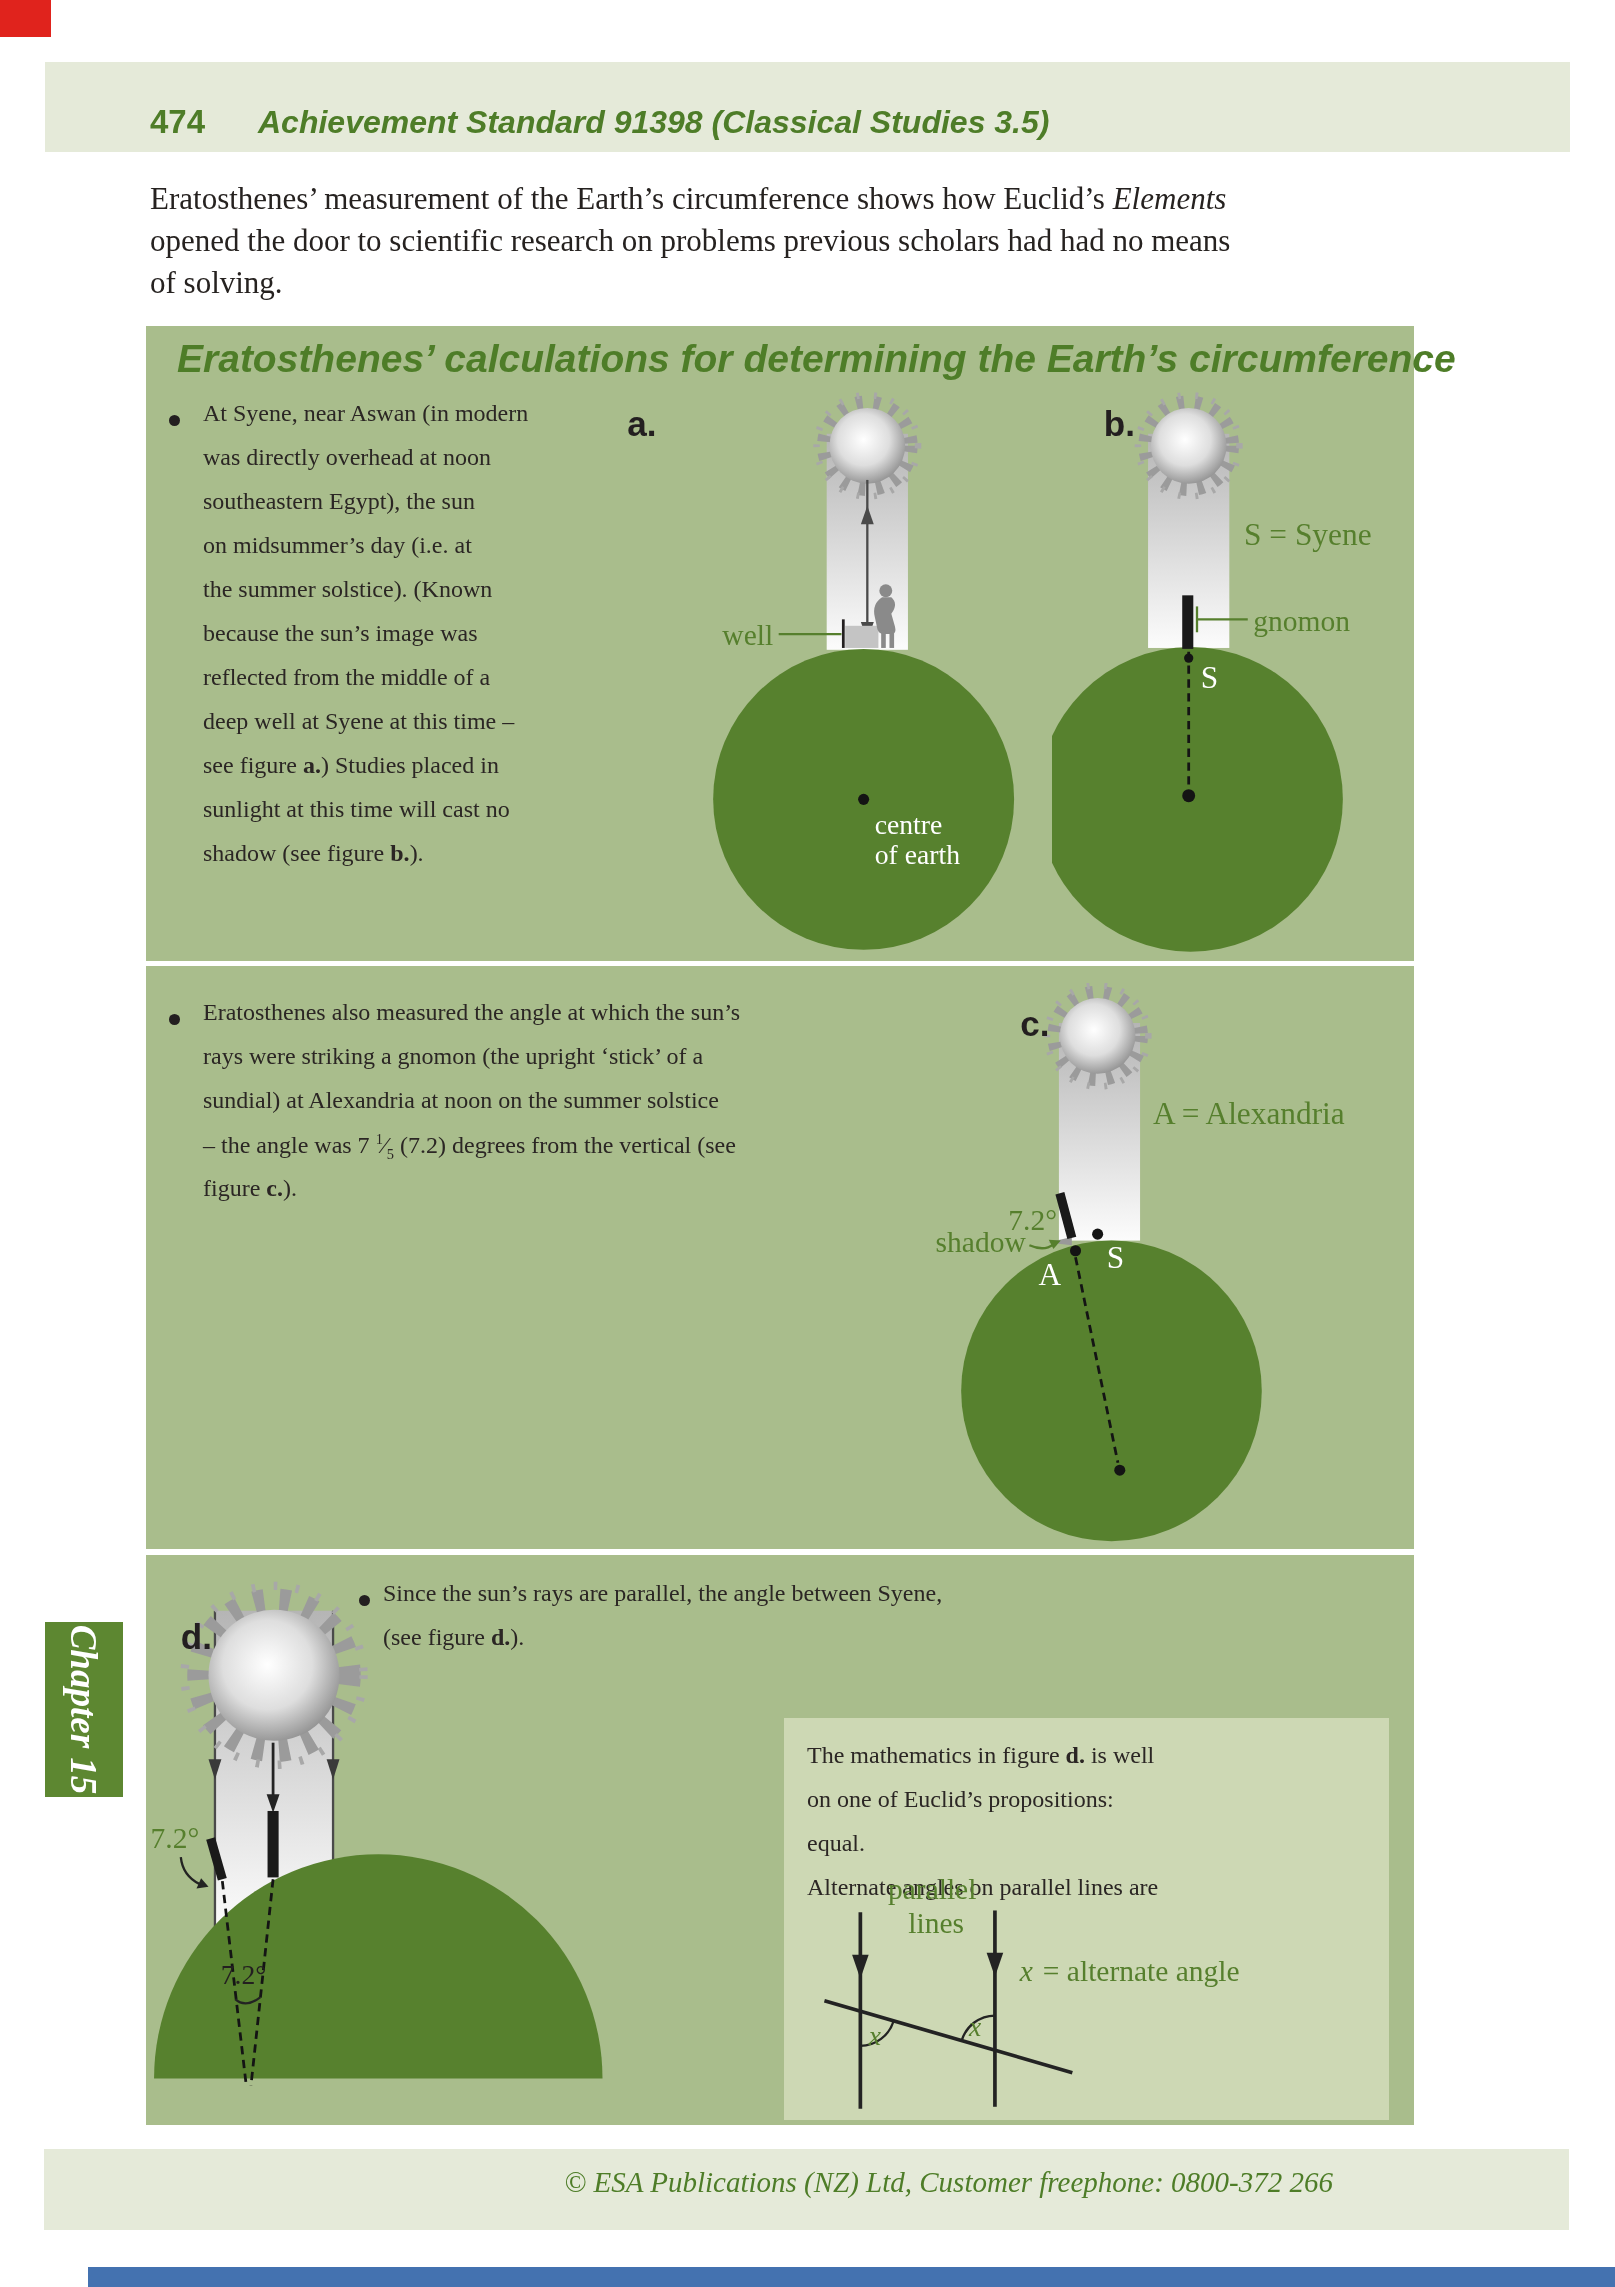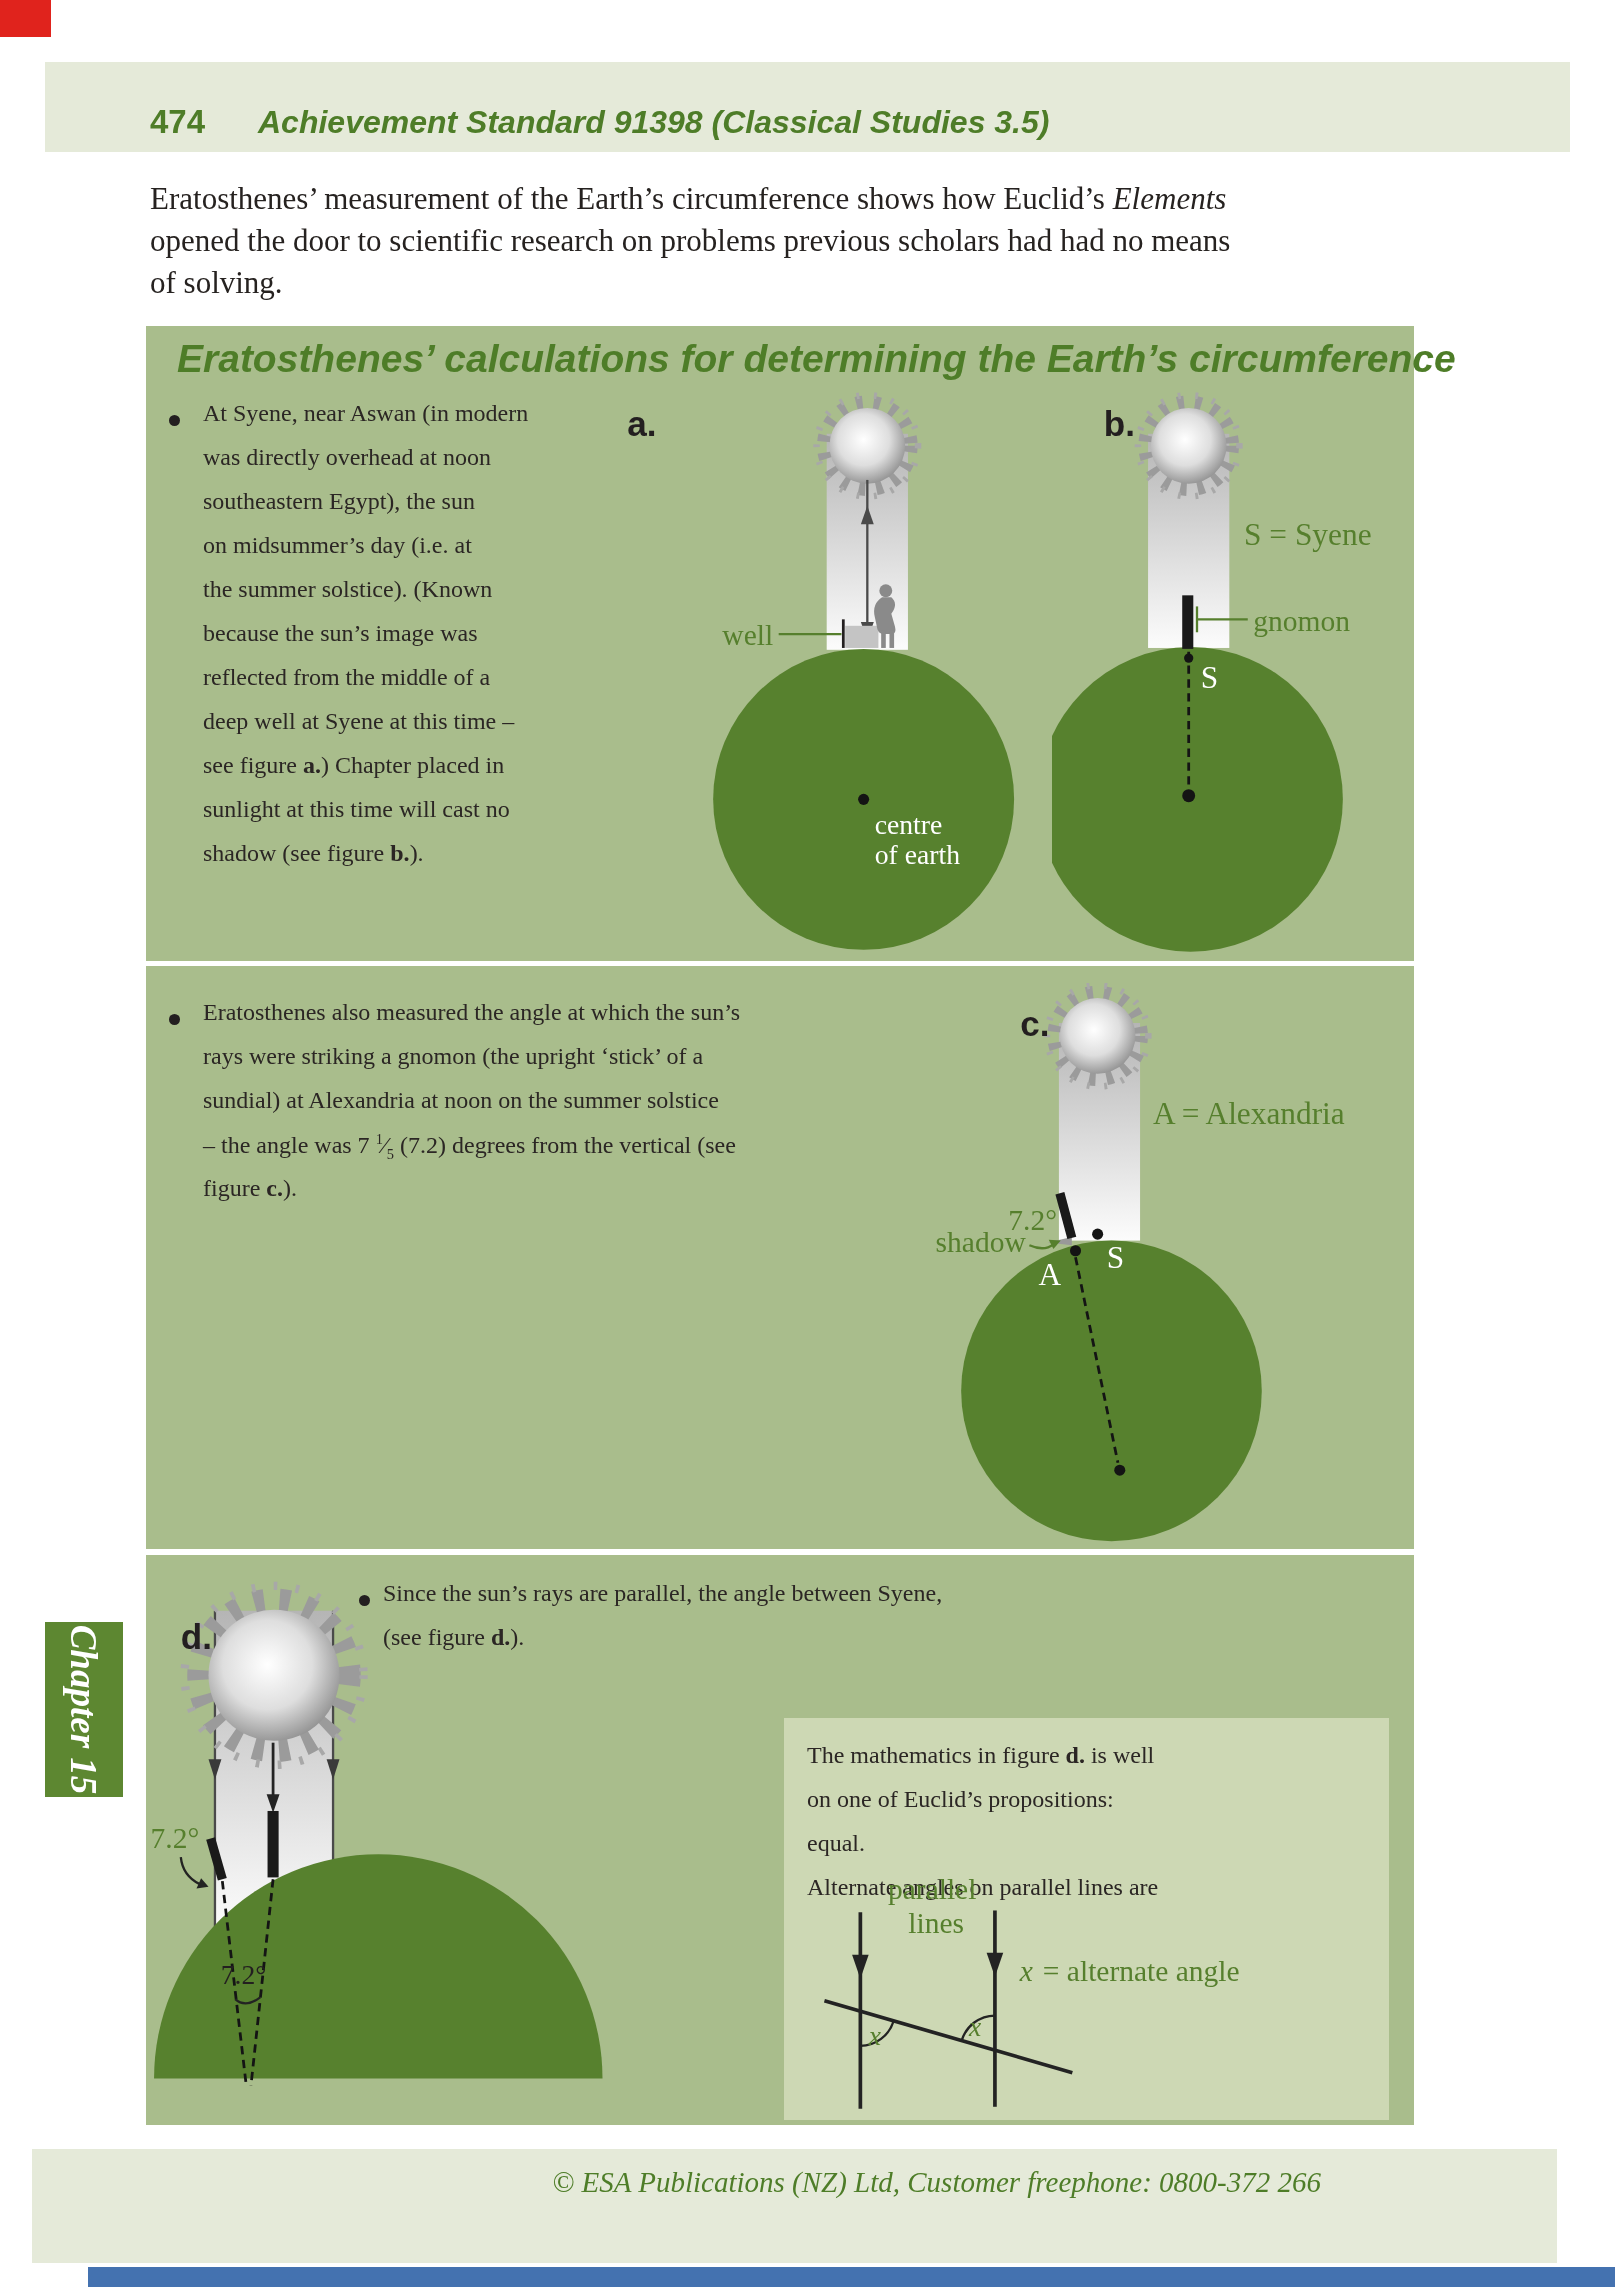--- a/index.html
+++ b/index.html
@@ -82,21 +82,21 @@
   <div class="abs dot" style="left:169px;top:415px"></div>
   <div class="abs" style="left:203px;top:400px">
     <div class="line"><span>At Syene, near Aswan (in modern</span></div>
     <div class="line"><span>was directly overhead at noon</span></div>
     <div class="line"><span>southeastern Egypt), the sun</span></div>
     <div class="line"><span>on midsummer’s day (i.e. at</span></div>
     <div class="line"><span>the summer solstice). (Known</span></div>
     <div class="line"><span>because the sun’s image was</span></div>
     <div class="line"><span>reflected from the middle of a</span></div>
     <div class="line"><span>deep well at Syene at this time –</span></div>
-    <div class="line"><span>see figure </span><span class="b">a.</span><span>) Chapter placed in</span></div>
+    <div class="line"><span>see figure </span><span class="b">a.</span><span>) Studies placed in</span></div>
     <div class="line"><span>sunlight at this time will cast no</span></div>
     <div class="line"><span>shadow (see figure </span><span class="b">b.</span><span>).</span></div>
   </div>
 
   <svg class="abs" style="left:498px;top:383px" width="554" height="577" viewBox="540 415 600 625">
     <rect x="896" y="470" width="88" height="234" fill="url(#colG)"></rect>
     <circle cx="940" cy="483" r="47" fill="none" stroke="#9b9b9b" stroke-width="15" stroke-dasharray="7 12"></circle>
     <circle cx="940" cy="483" r="55" fill="none" stroke="#a8a8a8" stroke-width="7" stroke-dasharray="3 16"></circle>
     <circle cx="940" cy="483" r="41" fill="url(#sunG)"></circle>
     <line x1="940" y1="520" x2="940" y2="686" class="thin"></line>
@@ -222,20 +222,20 @@
     <text x="941" y="2216" class="xlab">x</text>
     <text x="1050" y="2206" class="xlab">x</text>
     <text x="1105" y="2146" class="xlab2">x</text>
     <text x="1130" y="2146" class="glab">= alternate angle</text>
   </svg>
 
   <div class="abs tab" style="left:45px;top:1622px;width:78px;height:175px">
     <span>Chapter 15</span>
   </div>
 
-  <div class="abs band" style="left:32px;top:2149px;width:1525px;height:114px">
+  <div class="abs band" style="left:44px;top:2149px;width:1525px;height:81px">
     <span class="abs footer-text" style="right:236px;top:16.6px">© ESA Publications (NZ) Ltd, Customer freephone: 0800-372 266</span>
   </div>
 
   <div class="abs" style="left:88px;top:2267px;width:1527px;height:21px;background:var(--blue)"></div>
 
 </div>
 
 
 </body></html>

